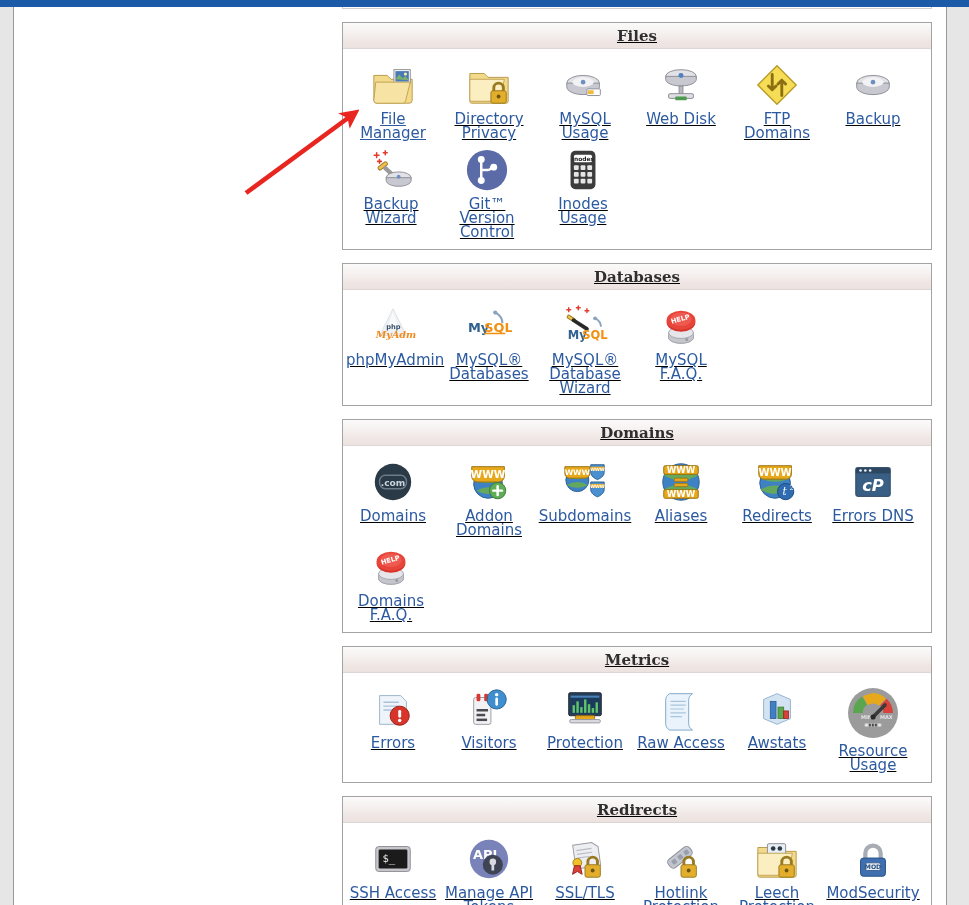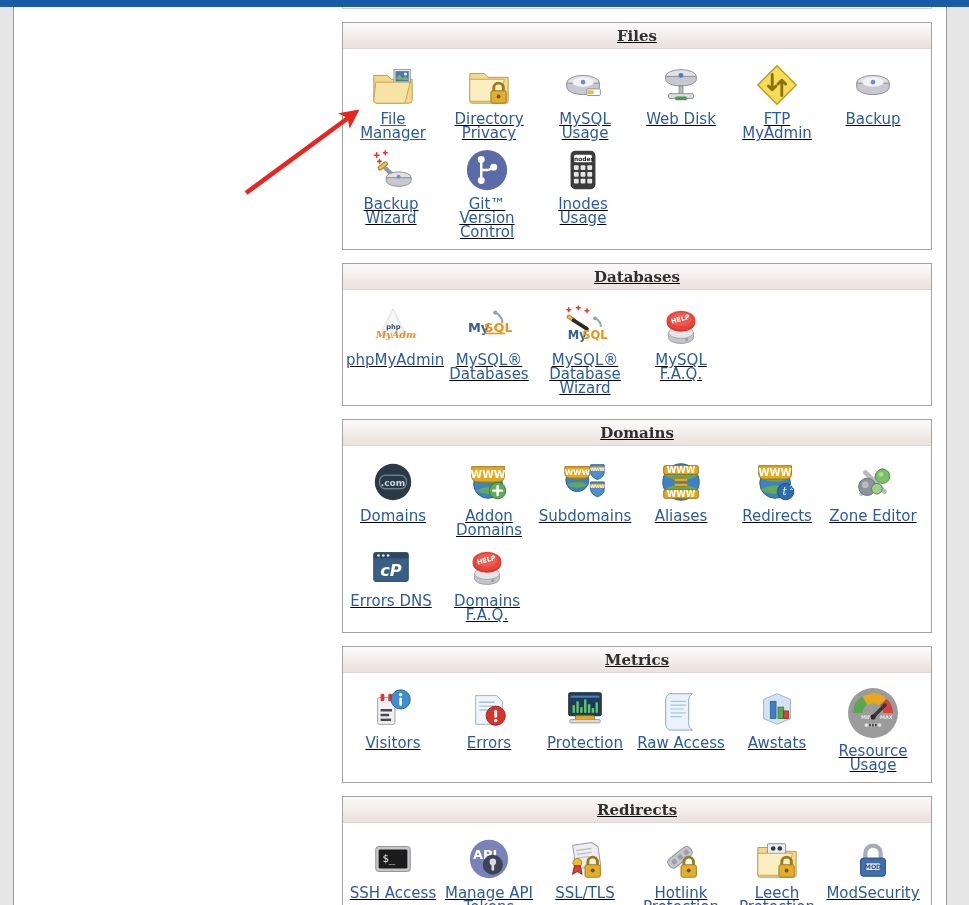--- a/index.html
+++ b/index.html
@@ -192,21 +192,21 @@
                 <span class="cell-label" style="white-space: pre-line;">Web Disk</span>
               </a>
               <a class="cell" href="#">
                 <span class="icon-wrap">
                   <svg width="46" height="46" viewBox="0 0 48 48">
         <path d="M24 4 44 24 24 44 4 24z" fill="#f6dd55" stroke="#b99b28" stroke-width="1.5"></path>
         <path d="M19 13v16m0 0-4-4m4 4 4-4" fill="none" stroke="#8b6f12" stroke-width="3" stroke-linecap="round"></path>
         <path d="M29 35V19m0 0-4 4m4-4 4 4" fill="none" stroke="#8b6f12" stroke-width="3" stroke-linecap="round"></path>
                   </svg>
                 </span>
-                <span class="cell-label" style="white-space: pre-line;">FTP MyAdmin</span>
+                <span class="cell-label" style="white-space: pre-line;">FTP Domains</span>
               </a>
               <a class="cell" href="#">
                 <span class="icon-wrap">
                   <svg width="46" height="46" viewBox="0 0 48 48">
         <ellipse cx="24" cy="22" rx="17" ry="8" fill="#e2e2e6" stroke="#8d8d95" stroke-width="1"></ellipse>
         <path d="M7 22v4c0 4.4 7.6 8 17 8s17-3.6 17-8v-4z" fill="#c8c8d0" stroke="#8d8d95" stroke-width="1"></path>
         <ellipse cx="24" cy="21" rx="11" ry="5" fill="#f2f2f5"></ellipse>
         <circle cx="24" cy="21" r="2.4" fill="#6f8fc2"></circle>
                   </svg>
                 </span>
@@ -407,36 +407,20 @@
         <circle cx="33" cy="34" r="8.5" fill="#2e6bb0" stroke="#1c4a80" stroke-width="1"></circle>
         <text x="32" y="38" font-size="11" font-family="DejaVu Serif, serif" font-style="italic" text-anchor="middle" fill="#ffffff">t</text>
         <text x="37" y="32.5" font-size="6.5" font-family="DejaVu Serif, serif" fill="#ffffff">2</text>
                   </svg>
                 </span>
                 <span class="cell-label" style="white-space: pre-line;">Redirects</span>
               </a>
               <a class="cell" href="#">
                 <span class="icon-wrap">
                   <svg width="46" height="46" viewBox="0 0 48 48">
-        <g stroke="#b9b9bf" stroke-width="5" stroke-linecap="round">
-          <path d="M12 36 34 12"></path>
-                      <path d="M36 34 16 14"></path>
-        </g>
-        <circle cx="18" cy="29" r="9" fill="#8f939a" stroke="#6b6f76" stroke-width="1"></circle>
-        <circle cx="16" cy="27" r="3.4" fill="#b9bcc2"></circle>
-        <circle cx="34" cy="18" r="7.5" fill="#7bbf68" stroke="#4d8a3e" stroke-width="1"></circle>
-        <circle cx="32.4" cy="16" r="2.4" fill="#a9dc99"></circle>
-        <circle cx="28" cy="31" r="5.5" fill="#9fd08e" stroke="#4d8a3e" stroke-width="1"></circle>
-                  </svg>
-                </span>
-                <span class="cell-label" style="white-space: pre-line;">Zone Editor</span>
-              </a>
-              <a class="cell" href="#">
-                <span class="icon-wrap">
-                  <svg width="46" height="46" viewBox="0 0 48 48">
         <rect x="6" y="9" width="36" height="30" rx="2" fill="#3a5f84" stroke="#2b4761" stroke-width="1"></rect>
         <rect x="6" y="9" width="36" height="6" fill="#2b4761"></rect>
         <g fill="#e7edf3">
                       <circle cx="11" cy="12" r="1.4"></circle>
                       <circle cx="16" cy="12" r="1.4"></circle>
                       <circle cx="21" cy="12" r="1.4"></circle>
                     </g>
         <rect x="8" y="16" width="32" height="21" fill="#3a5f84"></rect>
         <text x="24" y="33" font-size="17" font-family="DejaVu Sans, sans-serif" font-weight="bold" font-style="italic" text-anchor="middle" fill="#ffffff">cP</text>
                   </svg>
@@ -459,51 +443,51 @@
                 <span class="cell-label" style="white-space: pre-line;">Domains
 F.A.Q.</span>
               </a>
             </div>
           </div>
         </div>
         <div class="panel">
           <div class="panel-header">Metrics</div>
           <div class="panel-body">
             <div class="grid-row">
+              <a class="cell" href="#">
+                <span class="icon-wrap">
+                  <svg width="46" height="46" viewBox="0 0 48 48">
+        <path d="M10 10h22l6 6v18l-8 6H10z" fill="#eef4fa" stroke="#9ab4cc" stroke-width="1"></path>
+        <g stroke="#a9c2d8" stroke-width="1.4">
+                      <path d="M14 17h16M14 21h16M14 25h12"></path>
+                    </g>
+        <circle cx="31" cy="31" r="10" fill="#d8342a" stroke="#9a2018" stroke-width="1"></circle>
+        <rect x="29.5" y="25" width="3" height="8" rx="1.4" fill="#ffffff"></rect>
+        <circle cx="31" cy="36" r="1.8" fill="#ffffff"></circle>
+                  </svg>
+                </span>
+                <span class="cell-label" style="white-space: pre-line;">Errors</span>
+              </a>
               <a class="cell" href="#">
                 <span class="icon-wrap">
                   <svg width="46" height="46" viewBox="0 0 48 48">
         <rect x="8" y="12" width="18" height="28" rx="2" fill="#f2f2f4" stroke="#9a9aa2" stroke-width="1"></rect>
         <rect x="11" y="8" width="4" height="8" rx="1.5" fill="#d83a32"></rect>
         <rect x="19" y="8" width="4" height="8" rx="1.5" fill="#d83a32"></rect>
         <g fill="#4a4a52">
                       <rect x="11" y="24" width="12" height="2.6"></rect>
                       <rect x="11" y="29" width="9" height="2.6"></rect>
                       <rect x="11" y="34" width="11" height="2.6"></rect>
                     </g>
         <circle cx="32" cy="14" r="10" fill="#3f8fd0" stroke="#24638f" stroke-width="1"></circle>
         <circle cx="32" cy="9" r="1.8" fill="#ffffff"></circle>
         <rect x="30.6" y="12" width="2.8" height="8.5" rx="1.2" fill="#ffffff"></rect>
                   </svg>
                 </span>
                 <span class="cell-label" style="white-space: pre-line;">Visitors</span>
-              </a>
-              <a class="cell" href="#">
-                <span class="icon-wrap">
-                  <svg width="46" height="46" viewBox="0 0 48 48">
-        <path d="M10 10h22l6 6v18l-8 6H10z" fill="#eef4fa" stroke="#9ab4cc" stroke-width="1"></path>
-        <g stroke="#a9c2d8" stroke-width="1.4">
-                      <path d="M14 17h16M14 21h16M14 25h12"></path>
-                    </g>
-        <circle cx="31" cy="31" r="10" fill="#d8342a" stroke="#9a2018" stroke-width="1"></circle>
-        <rect x="29.5" y="25" width="3" height="8" rx="1.4" fill="#ffffff"></rect>
-        <circle cx="31" cy="36" r="1.8" fill="#ffffff"></circle>
-                  </svg>
-                </span>
-                <span class="cell-label" style="white-space: pre-line;">Errors</span>
               </a>
               <a class="cell" href="#">
                 <span class="icon-wrap">
                   <svg width="46" height="46" viewBox="0 0 48 48">
         <rect x="7" y="7" width="34" height="24" rx="1.5" fill="#2c3e56" stroke="#1b2837" stroke-width="1"></rect>
         <rect x="9" y="9" width="30" height="20" fill="#1c3b5c"></rect>
         <g fill="#5fc46a">
                       <rect x="11" y="20" width="2.5" height="8"></rect>
                       <rect x="15" y="16" width="2.5" height="12"></rect>
                       <rect x="19" y="22" width="2.5" height="6"></rect>

